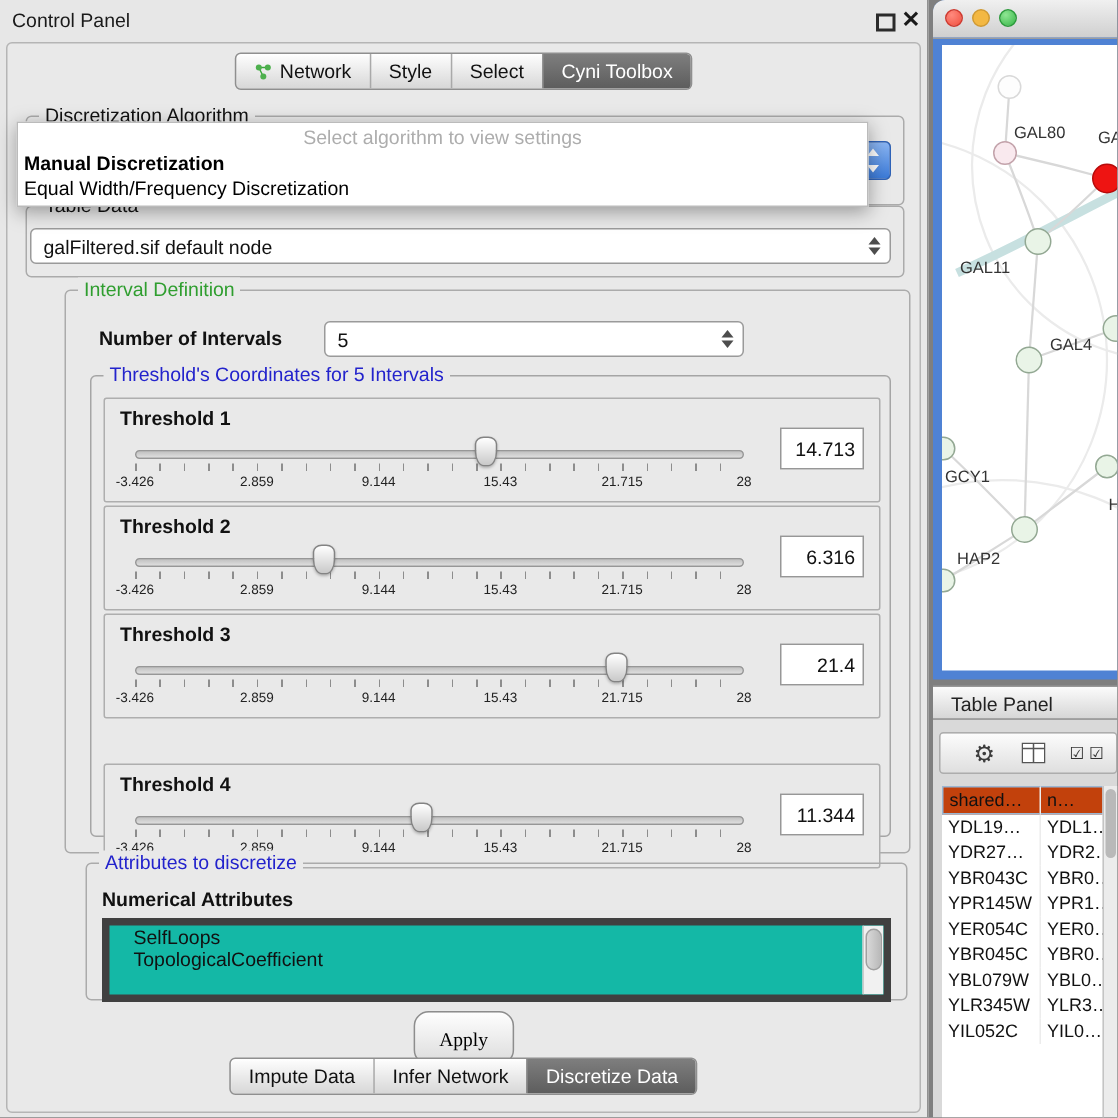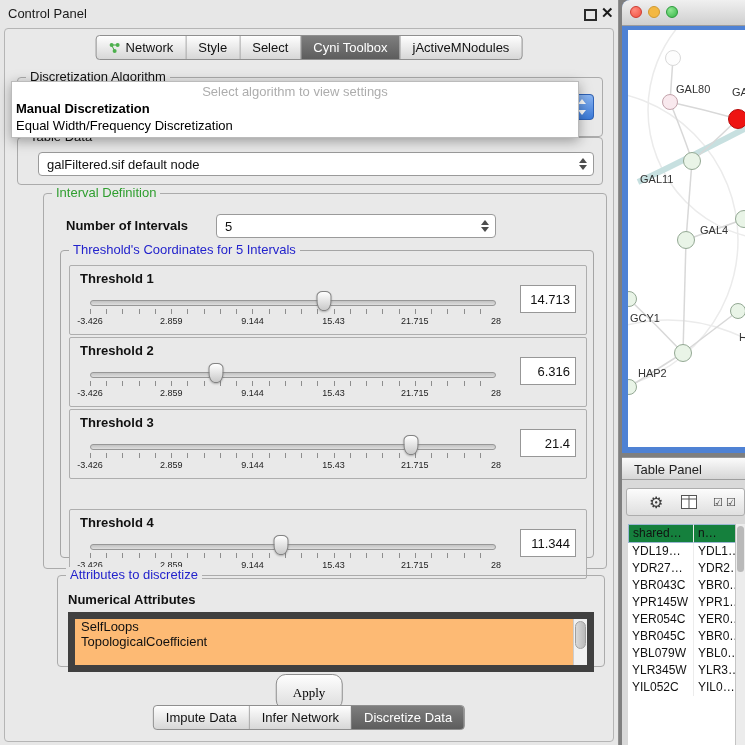--- a/index.html
+++ b/index.html
@@ -39,21 +39,21 @@
   .combo .combo-text{position:absolute;left:8px;top:0;bottom:0;display:flex;align-items:center;font-size:13px;color:#111;white-space:nowrap;}
   .spin{position:absolute;right:6px;top:50%;transform:translateY(-50%);display:flex;flex-direction:column;gap:2px;}
   .spin i{display:block;width:0;height:0;border-left:4px solid transparent;border-right:4px solid transparent;}
   .spin .up{border-bottom:5px solid #4d4d4d;}
   .spin .down{border-top:5px solid #4d4d4d;}
   #algo-combo{left:8px;top:16px;right:8px;height:24px;}
   .mac-cap{position:absolute;right:-1px;top:-1px;width:20px;height:24px;border:1px solid #2f63b8;border-radius:0 4px 4px 0;background:linear-gradient(#8ab5f2,#3b7ad8);}
   .mac-cap i{position:absolute;left:5px;width:0;height:0;border-left:4px solid transparent;border-right:4px solid transparent;}
   .mac-cap .up{top:4px;border-bottom:5px solid #fff;}
   .mac-cap .down{bottom:4px;border-top:5px solid #fff;}
-  #table-data-combo{left:20px;top:14px;right:8px;height:22px;}
+  #table-data-combo{left:2px;top:14px;right:8px;height:22px;}
   #intervals-combo{left:172px;top:20px;width:278px;height:22px;}
 
   
   .popup{position:absolute;left:6px;top:52px;width:566px;height:54px;background:#fff;border:1px solid #bbb;box-shadow:0 3px 12px rgba(0,0,0,.35);z-index:6;font-size:13px;padding-top:1px;}
   .popup .ph{color:#adadad;text-align:center;line-height:17px;}
   .popup .opt{padding-left:4px;line-height:17px;color:#000;cursor:default;}
   .popup .opt.bold{font-weight:bold;}
 
   .bold-label{font-weight:bold;font-size:13px;position:absolute;white-space:nowrap;}
 
@@ -64,21 +64,21 @@
   .zone{position:absolute;left:10px;right:10px;top:0;bottom:0;}
   .track{position:absolute;left:0;right:0;top:12px;height:4px;background:linear-gradient(#c2c2c2,#dedede);border:1px solid #979797;border-radius:3px;}
   .ticks{position:absolute;left:0;right:0;top:21px;height:5px;background:repeating-linear-gradient(to right,#8d8d8d 0 1px,transparent 1px 4%);}
   .tick-labels{position:absolute;left:0;right:0;top:28px;height:11px;font-size:9px;color:#222;}
   .tick-labels span{position:absolute;transform:translateX(-50%);white-space:nowrap;}
   .tl0{left:0%}.tl1{left:20%}.tl2{left:40%}.tl3{left:60%}.tl4{left:80%}.tl5{left:100%}
   .th-thumb{position:absolute;top:3px;width:13px;height:18px;transform:translateX(-50%);background:linear-gradient(#ffffff,#c9c9c9);border:1px solid #838383;border-radius:6px 6px 6px 6px/5px 5px 10px 10px;box-shadow:0 1px 2px rgba(0,0,0,.25);cursor:pointer;}
   .th-value{position:absolute;right:10px;top:19px;width:56px;height:28px;background:#fff;border:1px solid #979797;font-size:13px;line-height:28px;text-align:right;padding-right:5px;box-sizing:border-box;}
 
   
-  .attr-list{position:absolute;left:10px;right:10px;top:36px;height:46px;background:#fdba74;border:7px solid #404040;overflow:hidden;}
+  .attr-list{position:absolute;left:10px;right:10px;top:36px;height:46px;background:#14b8a6;border:5px solid #404040;overflow:hidden;padding-left:10px;}
   .list-item{font-size:13px;line-height:15px;padding-left:6px;white-space:nowrap;cursor:default;}
   .vscroll{position:absolute;right:0;top:0;bottom:0;width:13px;background:#f1f1f1;border-left:1px solid #ccc;}
   .vscroll .thumb{position:absolute;left:1px;right:1px;top:2px;height:26px;background:linear-gradient(to right,#d9d9d9,#b9b9b9);border:1px solid #a0a0a0;border-radius:6px;}
 
   .apply-btn{position:absolute;left:50%;transform:translateX(-50%);top:645px;height:36px;padding:0 16px;background:linear-gradient(#fefefe,#dcdcdc);border:1px solid #8d8d8d;border-radius:10px;font-size:13px;line-height:19px;cursor:pointer;font-family:Liberation Serif, serif;}
 
   
   .net-window{position:absolute;left:622px;top:0;width:123px;height:453px;background:#4f82d4;border-top-left-radius:8px;}
   .net-titlebar{position:absolute;left:0;top:0;right:0;height:25px;background:linear-gradient(#f0f0f0,#cfcfcf);border-bottom:1px solid #9c9c9c;border-top-left-radius:8px;}
   .light{position:absolute;top:6px;width:12px;height:12px;border-radius:50%;box-sizing:border-box;cursor:pointer;}
@@ -98,21 +98,21 @@
   .tp-header{position:absolute;left:622px;top:457px;width:123px;height:23px;background:linear-gradient(#fbfbfb,#d6d6d6);border-top:1px solid #989898;border-bottom:1px solid #9e9e9e;box-sizing:border-box;}
   .tp-header span{position:absolute;left:12px;top:4px;font-size:13px;color:#222;}
   .table-window{position:absolute;left:622px;top:480px;width:123px;height:265px;background:#d9d9d9;}
   .tw-toolbar{position:absolute;left:4px;top:8px;right:0;height:28px;background:linear-gradient(#fcfcfc,#dfdfdf);border:1px solid #adadad;border-radius:3px;box-sizing:border-box;}
   .tw-toolbar .gear{position:absolute;left:22px;top:4px;font-size:16px;color:#3c3c3c;cursor:pointer;}
   .tw-toolbar .cols{position:absolute;left:54px;top:6px;cursor:pointer;}
   .tw-toolbar .chk{position:absolute;top:7px;font-size:11px;color:#333;cursor:pointer;}
   .chk.c1{left:86px;}.chk.c2{left:99px;}
   .tbl{position:absolute;left:6px;top:44px;right:9px;bottom:0;background:#fff;overflow:hidden;}
   .tbl-header{display:flex;height:19px;}
-  .tbl-header .tc{background:#15803d;border:1px solid #9ab6d2;border-left:none;font-size:12px;line-height:17px;padding-left:4px;box-sizing:border-box;white-space:nowrap;overflow:hidden;cursor:pointer;}
+  .tbl-header .tc{background:#c2410c;border:1px solid #9ab6d2;border-left:none;font-size:12px;line-height:17px;padding-left:4px;box-sizing:border-box;white-space:nowrap;overflow:hidden;cursor:pointer;}
   .tbl-header .tc:first-child{border-left:1px solid #9ab6d2;}
   .tbl-row{display:flex;height:17px;cursor:default;}
   .tbl-row .tc{font-size:12px;line-height:17px;padding-left:4px;box-sizing:border-box;white-space:nowrap;overflow:hidden;}
   .tc.c1{width:66px;flex:none;border-right:1px solid #ececec;}
   .tc.c2{flex:1;}
   .tbl-scroll{position:absolute;right:0;top:44px;bottom:0;width:9px;background:#ececec;border-left:1px solid #c4c4c4;}
   .tbl-scroll .thumb{position:absolute;left:1px;right:1px;top:2px;height:46px;background:#b9b9b9;border-radius:4px;}
 </style>
 </head>
 <body>
@@ -139,23 +139,20 @@
             <span>Network</span>
           </div>
           <div class="tab">
               <span>Style</span>
             </div>
           <div class="tab">
               <span>Select</span>
             </div>
           <div class="tab selected">
               <span>Cyni Toolbox</span>
-            </div>
-          <div class="tab">
-              <span>jActiveMNodules</span>
             </div>
         </div>
       </div>
 
       <div class="group" id="algo-group">
         <span class="group-label">Discretization Algorithm</span>
         <div class="combo" id="algo-combo">
           <div class="mac-cap">
               <i class="up"></i>
               <i class="down"></i>

